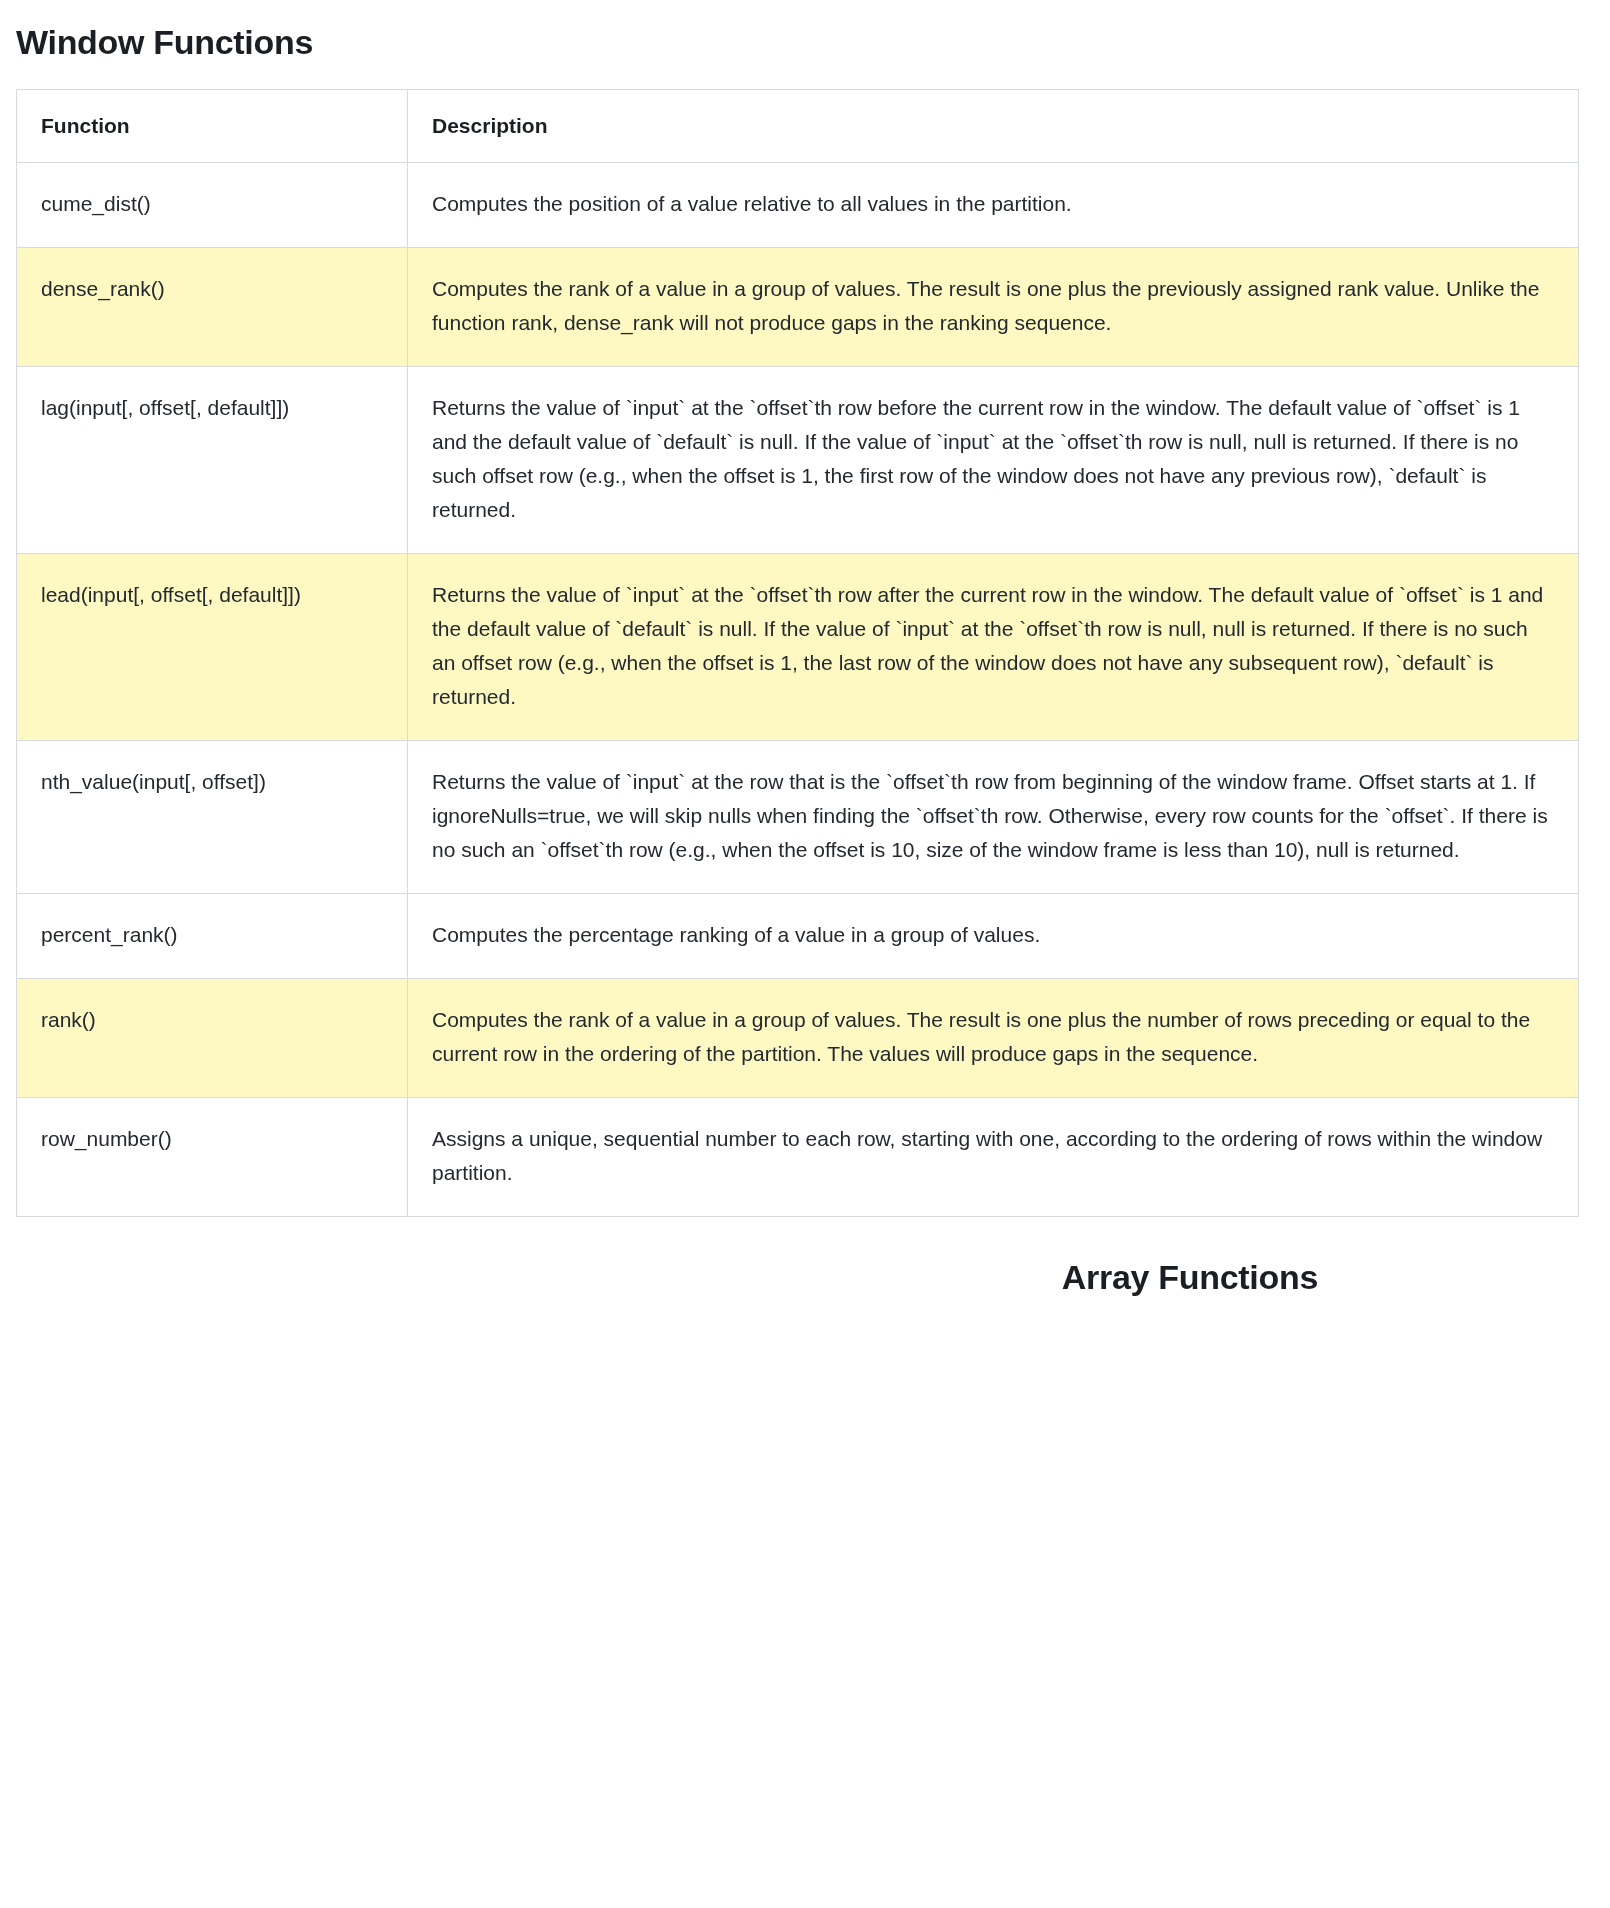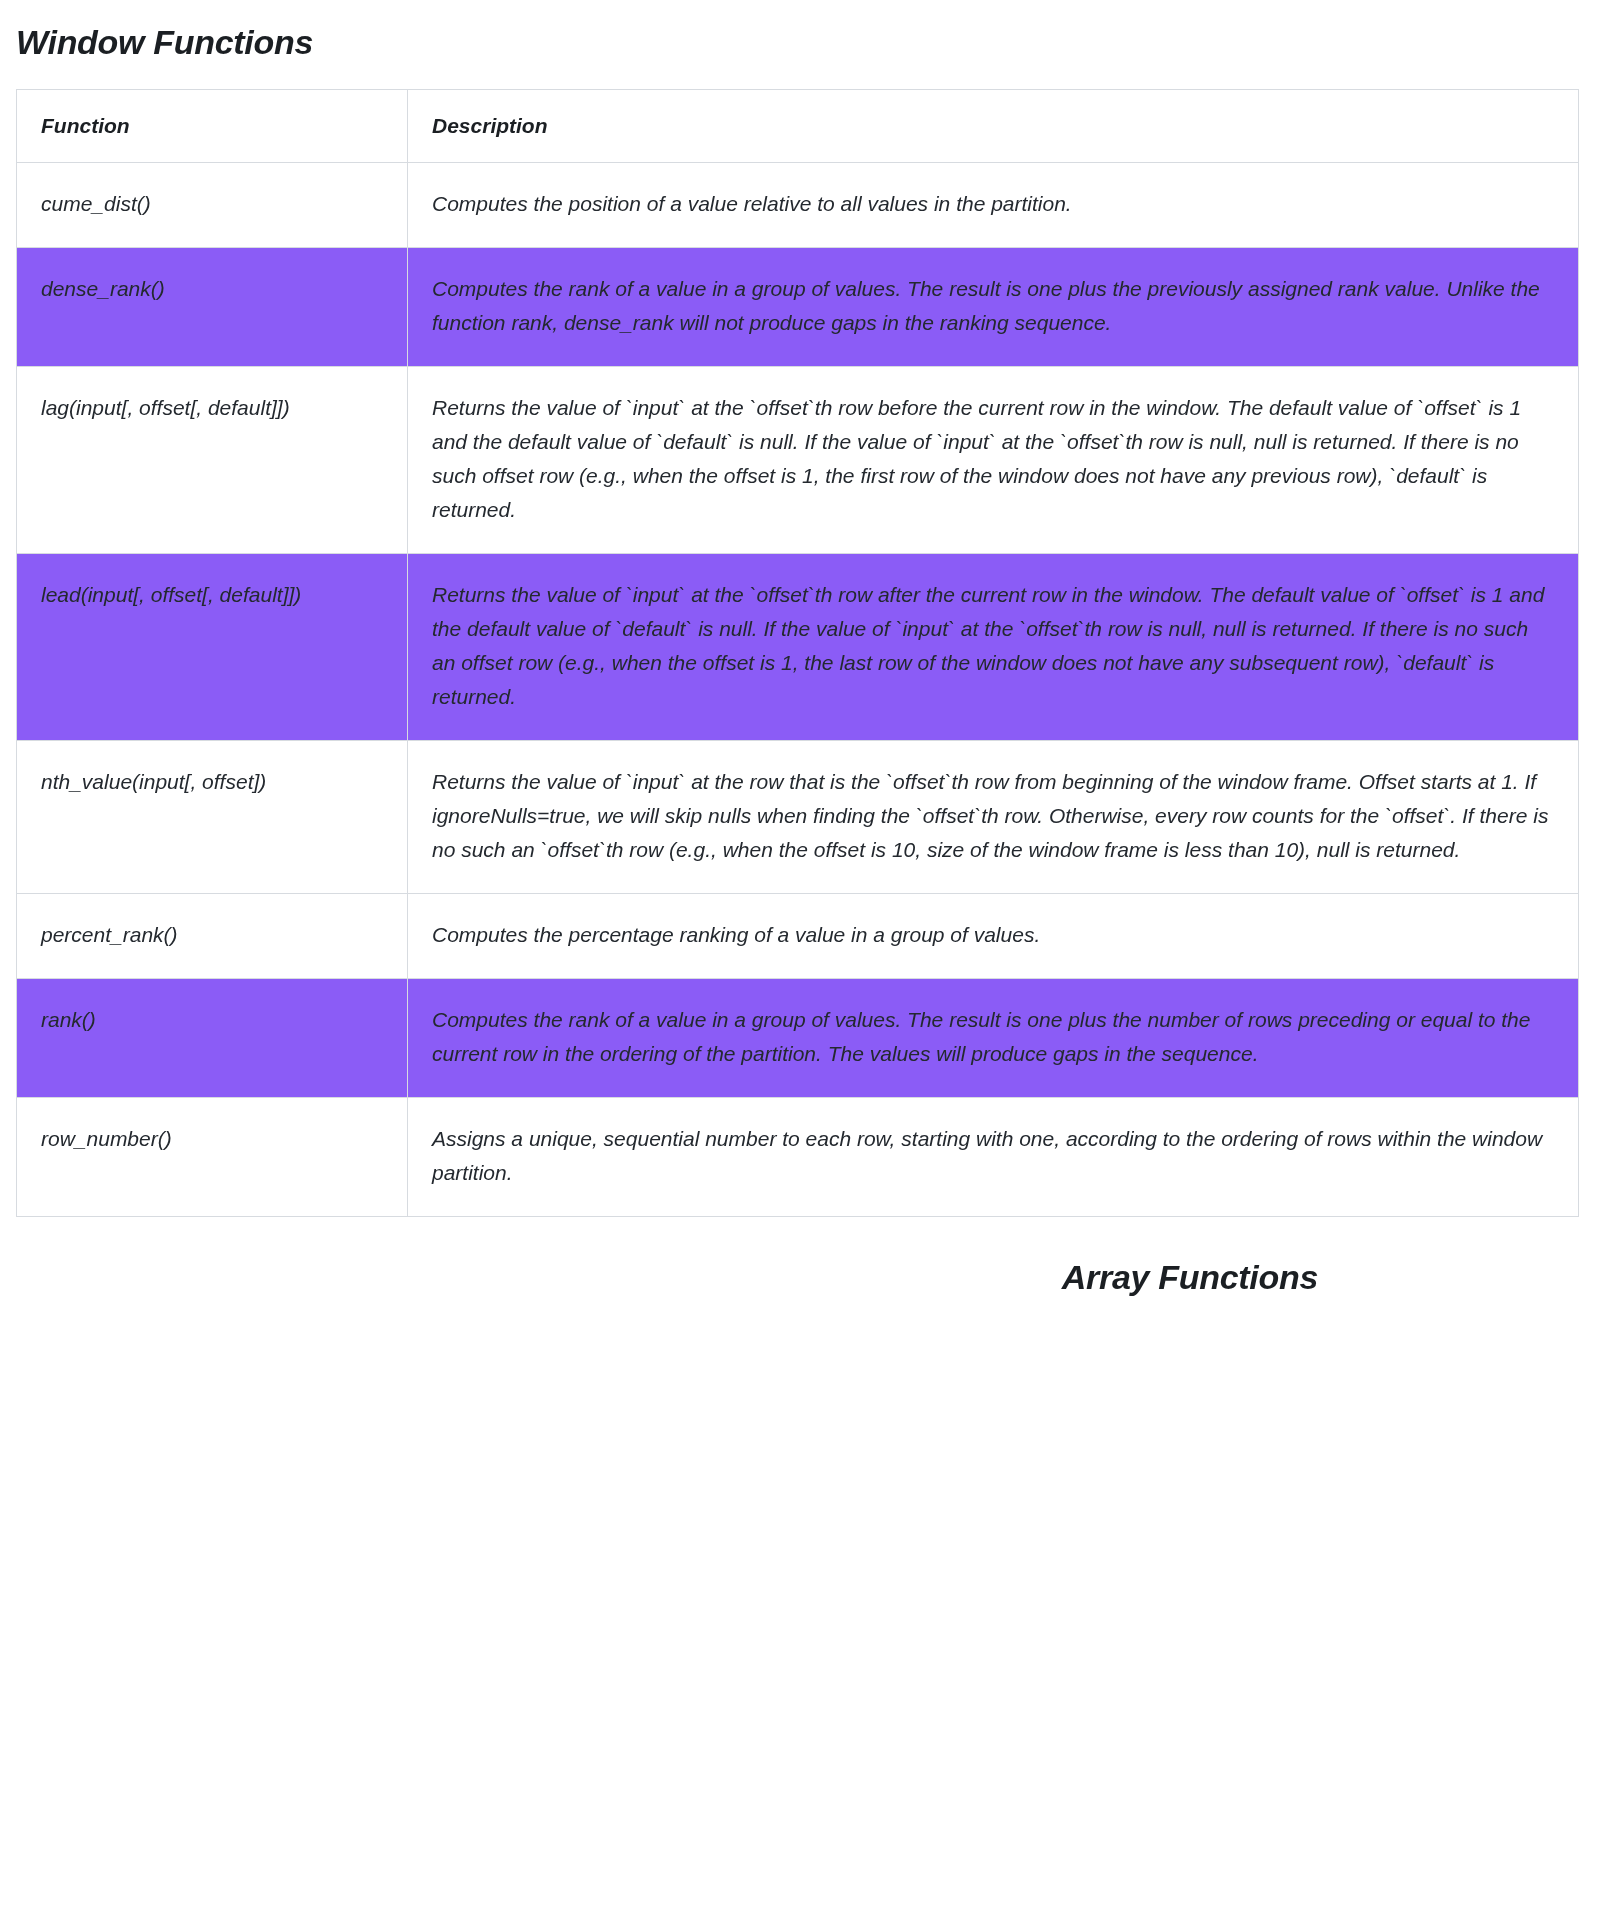--- a/index.html
+++ b/index.html
@@ -12,21 +12,20 @@
     height: 1908px;
     overflow: hidden;
     font-family: "Liberation Sans", sans-serif;
     color: #1b1f23;
     -webkit-font-smoothing: antialiased;
   }
   .page {
     padding: 0 16px;
     box-sizing: border-box;
     width: 1334px;
-    font-style: italic;
   }
   h2.section-title {
     font-size: 34px;
     line-height: 1.2;
     font-weight: bold;
     letter-spacing: -0.3px;
     color: #1b1f23;
     margin: 22px 0 26px 0;
     padding: 0;
   }
@@ -61,21 +60,21 @@
     padding: 24px 26px 26px 24px;
     border: 1px solid #d7dbe0;
     vertical-align: top;
     word-wrap: break-word;
     margin-top: 6px;
   }
   table.fn-table td.fn-name {
     white-space: normal;
   }
   table.fn-table tr.shade td {
-    background: #8b5cf6;
+    background: #fef9c3;
   }
   table.fn-table tr.plain td {
     background: #ffffff;
   }
 </style>
 </head>
 <body>
 
 <div class="page">
 

